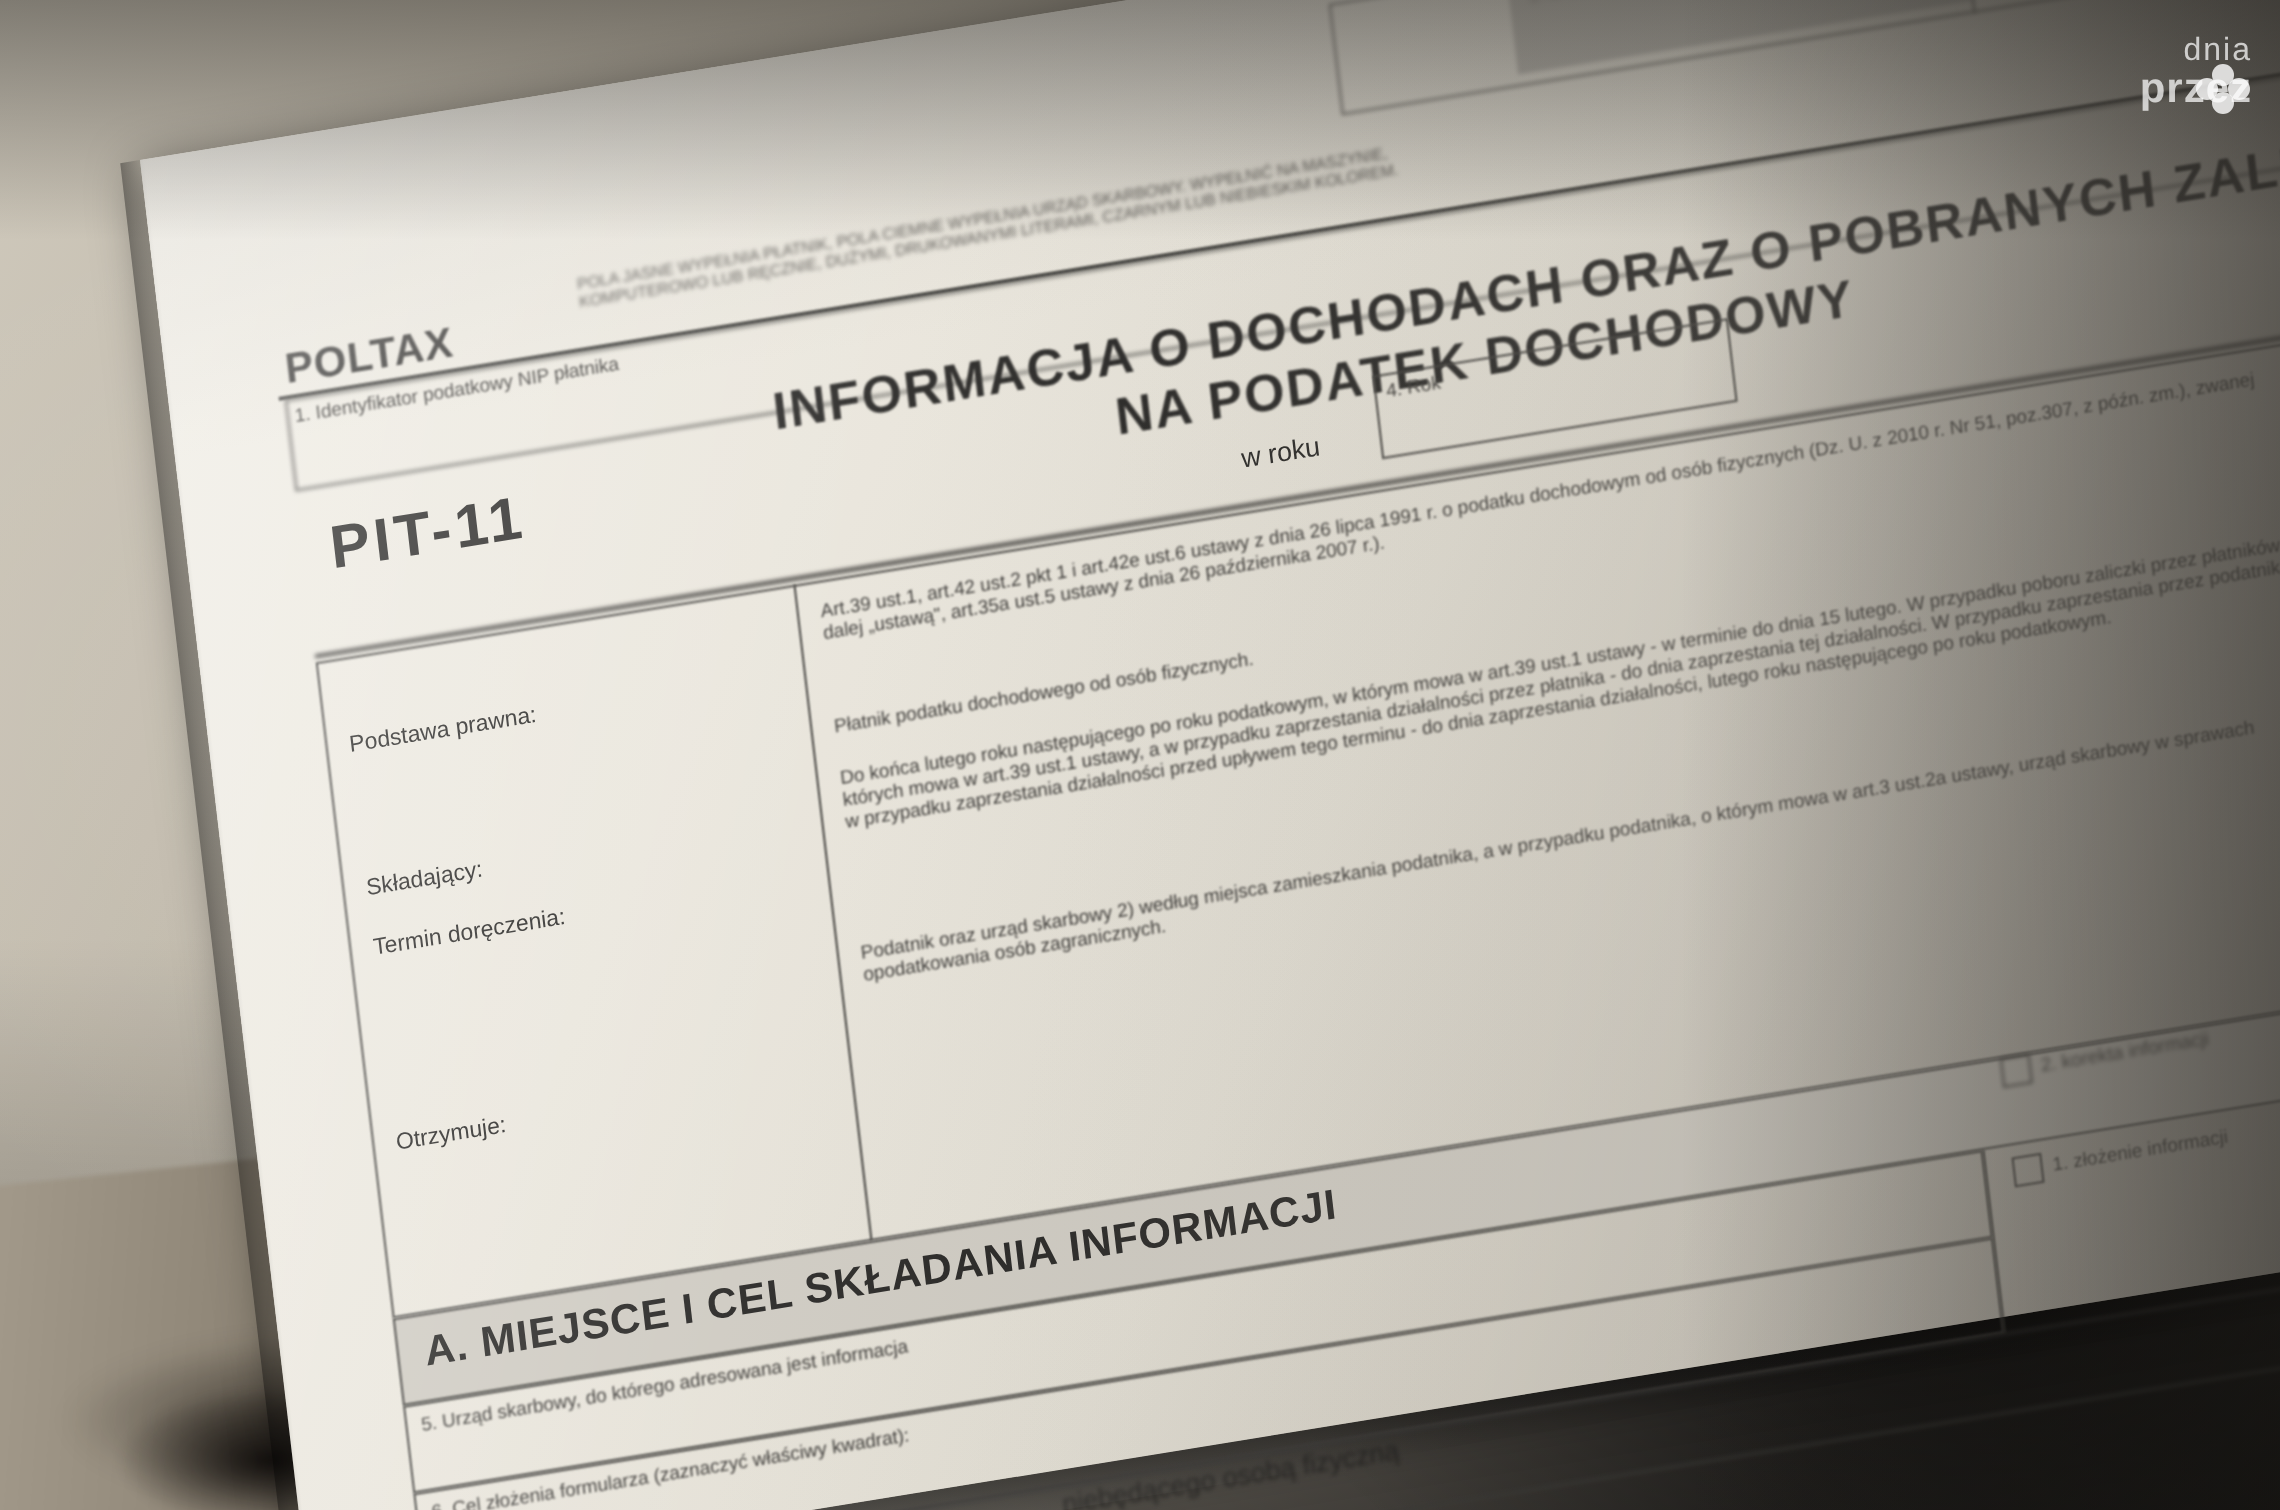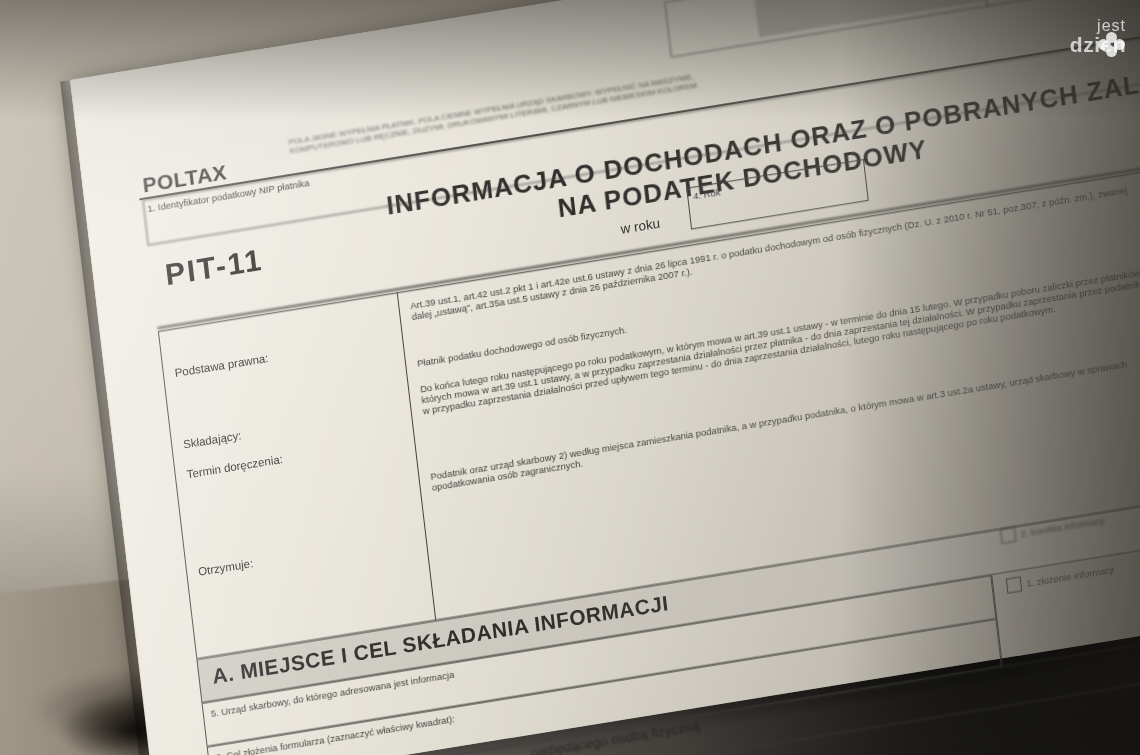--- a/index.html
+++ b/index.html
@@ -281,22 +281,22 @@
       <div class="dof-top"></div>
       <div class="dof"></div>
     </div>
     <div class="sheet-sheen"></div>
   </div>
 
   <div class="dark-top"></div>
   <div class="dark-right"></div>
 
   <div class="watermark">
-    <div class="wm1">jest</div>
-    <div class="wm2">dzien</div>
+    <div class="wm1">dnia</div>
+    <div class="wm2">przez</div>
     <div class="wm-flower">
       <div class="petal" style="left:8px; top:0px;"></div>
       <div class="petal" style="left:16px; top:7px;"></div>
       <div class="petal" style="left:8px; top:14px;"></div>
       <div class="petal" style="left:0px; top:7px;"></div>
     </div>
   </div>
 
 </div>
 

